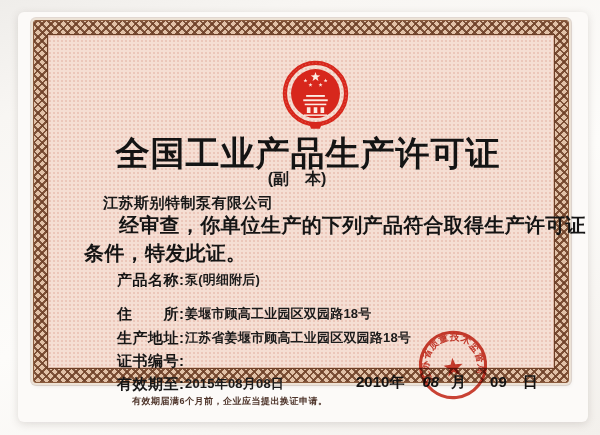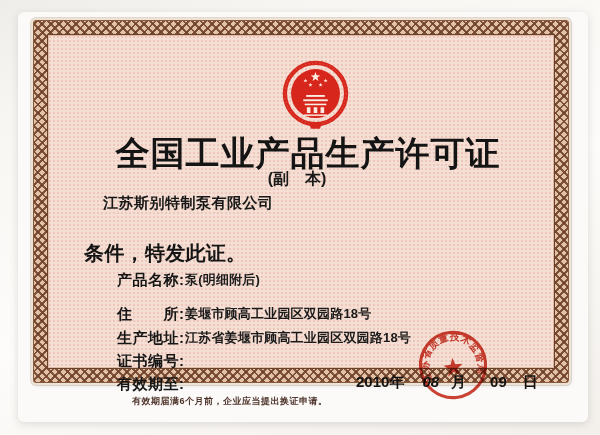--- a/index.html
+++ b/index.html
@@ -116,39 +116,41 @@
         <rect x="47.5" y="67" width="5" height="8" fill="#fcece3"></rect>
         <rect x="57" y="67" width="5" height="8" fill="#fcece3"></rect>
         <rect x="34" y="77" width="32" height="2" fill="#fcece3"></rect>
         <path d="M40,88 L60,88 L56,97 L44,97 Z" fill="#d7271c"></path>
       </svg>
 
       <div class="title">全国工业产品生产许可证</div>
       <div class="subtitle">(副　本)</div>
 
       <div class="company">江苏斯别特制泵有限公司</div>
+      <div class="stmt1">经审查，你单位生产的下列产品符合取得生产许可证</div>
       <div class="stmt2">条件，特发此证。</div>
 
       <div class="row" style="top:236px">
         <span class="lbl">产品名称:</span>
         <span class="val">泵(明细附后)</span>
       </div>
       <div class="row" style="top:270px">
         <span class="lbl">住　　所:</span>
         <span class="val">姜堰市顾高工业园区双园路18号</span>
       </div>
       <div class="row" style="top:294px">
         <span class="lbl">生产地址:</span>
         <span class="val">江苏省姜堰市顾高工业园区双园路18号</span>
       </div>
       <div class="row" style="top:317px">
         <span class="lbl">证书编号:</span>
       </div>
       <div class="row" style="top:340px">
         <span class="lbl">有效期至:</span>
+        <span class="val">2015年08月08日</span>
       </div>
 
       <div class="date-row">
         <span class="num d-y">2010</span>
         <span class="unit d-yu">年</span>
         <span class="num d-m">08</span>
         <span class="unit d-mu">月</span>
         <span class="num d-d">09</span>
         <span class="unit">日</span>
       </div>

